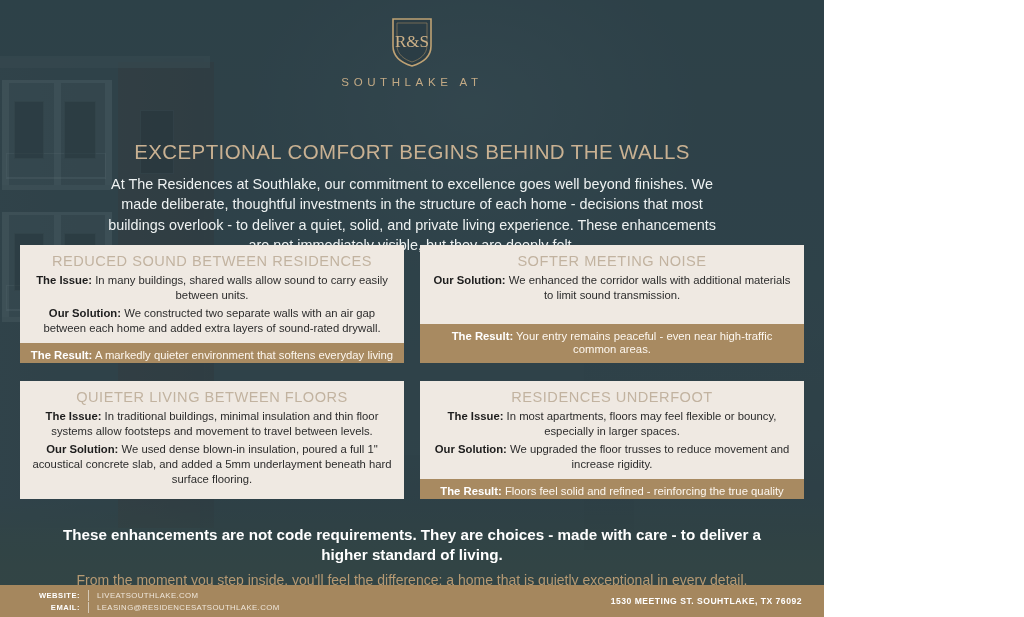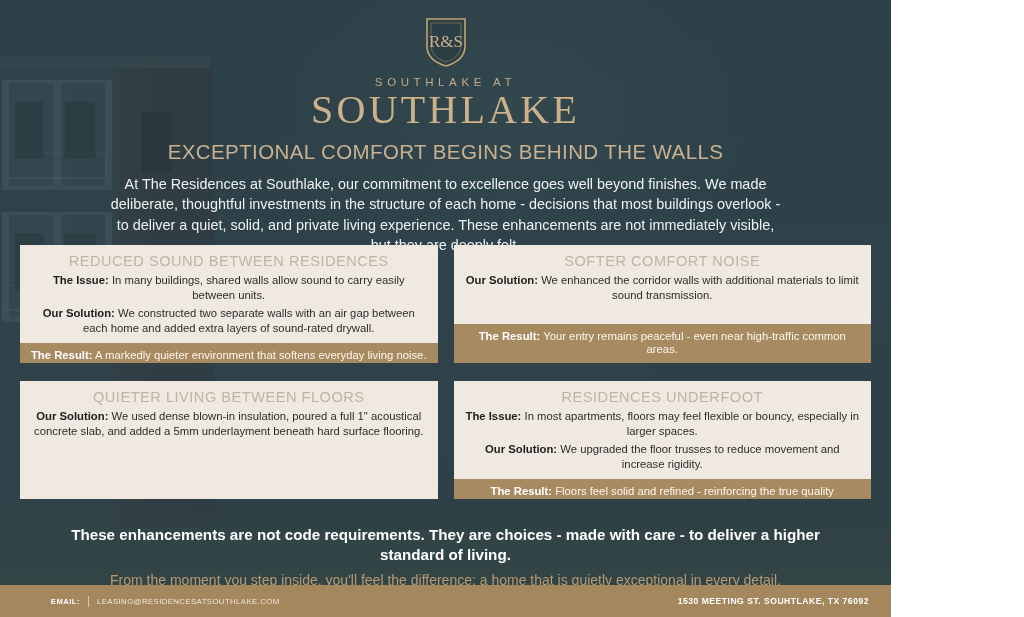--- a/index.html
+++ b/index.html
@@ -6,21 +6,21 @@
 
   html, body {
     width: 1024px;
     height: 617px;
     overflow: hidden;
     font-family: "Liberation Sans", sans-serif;
   }
 
   #page {
     position: relative;
-    width: 891px;
+    width: 824px;
     height: 617px;
     background: #33474e;
     overflow: hidden;
     text-decoration: underline;
   }
 
   
   .bg-photo {
     position: absolute;
     inset: 0;
@@ -299,21 +299,20 @@
 
   <div class="content">
 
     <div class="logo-wrap">
       <svg class="shield" viewBox="0 0 44 52">
         <path d="M3 3 H41 V30 C41 41 32 47 22 50 C12 47 3 41 3 30 Z" fill="#2b3d45" stroke="#bfa274" stroke-width="1.6"></path>
         <path d="M7 7 H37 V29.5 C37 38.5 29.5 43.5 22 46 C14.5 43.5 7 38.5 7 29.5 Z" fill="none" stroke="#9b8560" stroke-width="0.8" opacity="0.8"></path>
         <text x="22" y="31" text-anchor="middle" font-family="Liberation Serif, serif" font-size="17" fill="#cbb087" letter-spacing="0">R&amp;S</text>
       </svg>
       <div class="logo-sub">SOUTHLAKE AT</div>
-      <div class="logo-main">SOUTHLAKE</div>
     </div>
 
     <div class="headline">EXCEPTIONAL COMFORT BEGINS BEHIND THE WALLS</div>
     <div class="intro">At The Residences at Southlake, our commitment to excellence goes well beyond finishes. We made deliberate, thoughtful investments in the structure of each home - decisions that most buildings overlook - to deliver a quiet, solid, and private living experience. These enhancements are not immediately visible, but they are deeply felt.</div>
 
     <div class="cards">
 
       <div class="card">
         <div class="card-body">
           <div class="card-title">REDUCED SOUND BETWEEN RESIDENCES</div>
@@ -327,36 +326,40 @@
           </div>
         </div>
         <div class="card-result">
           <span class="lbl">The Result:</span>
           <span>A markedly quieter environment that softens everyday living noise.</span>
         </div>
       </div>
 
       <div class="card">
         <div class="card-body">
-          <div class="card-title">SOFTER COMFORT NOISE</div>
+          <div class="card-title">SOFTER MEETING NOISE</div>
           <div class="card-line">
             <span class="lbl">Our Solution:</span>
             <span>We enhanced the corridor walls with additional materials to limit sound transmission.</span>
           </div>
         </div>
         <div class="card-result">
           <span class="lbl">The Result:</span>
           <span>Your entry remains peaceful - even near high-traffic common areas.</span>
         </div>
       </div>
 
       <div class="card">
         <div class="card-body">
           <div class="card-title">QUIETER LIVING BETWEEN FLOORS</div>
           <div class="card-line">
+            <span class="lbl">The Issue:</span>
+            <span>In traditional buildings, minimal insulation and thin floor systems allow footsteps and movement to travel between levels.</span>
+          </div>
+          <div class="card-line">
             <span class="lbl">Our Solution:</span>
             <span>We used dense blown-in insulation, poured a full 1" acoustical concrete slab, and added a 5mm underlayment beneath hard surface flooring.</span>
           </div>
         </div>
       </div>
 
       <div class="card">
         <div class="card-body">
           <div class="card-title">RESIDENCES UNDERFOOT</div>
           <div class="card-line">
@@ -376,20 +379,25 @@
 
     </div>
 
     <div class="closing">
       <div class="closing-1">These enhancements are not code requirements. They are choices - made with care - to deliver a higher standard of living.</div>
       <div class="closing-2">From the moment you step inside, you'll feel the difference: a home that is quietly exceptional in every detail.</div>
     </div>
 
     <div class="footer">
       <div class="footer-left">
+        <div class="fl-row">
+          <span class="fl-key">WEBSITE:</span>
+          <span class="fl-sep"></span>
+          <span class="fl-val">LIVEATSOUTHLAKE.COM</span>
+        </div>
         <div class="fl-row">
           <span class="fl-key">EMAIL:</span>
           <span class="fl-sep"></span>
           <span class="fl-val">LEASING@RESIDENCESATSOUTHLAKE.COM</span>
         </div>
       </div>
       <div class="footer-right">1530 MEETING ST. SOUHTLAKE, TX 76092</div>
     </div>
 
   </div>

